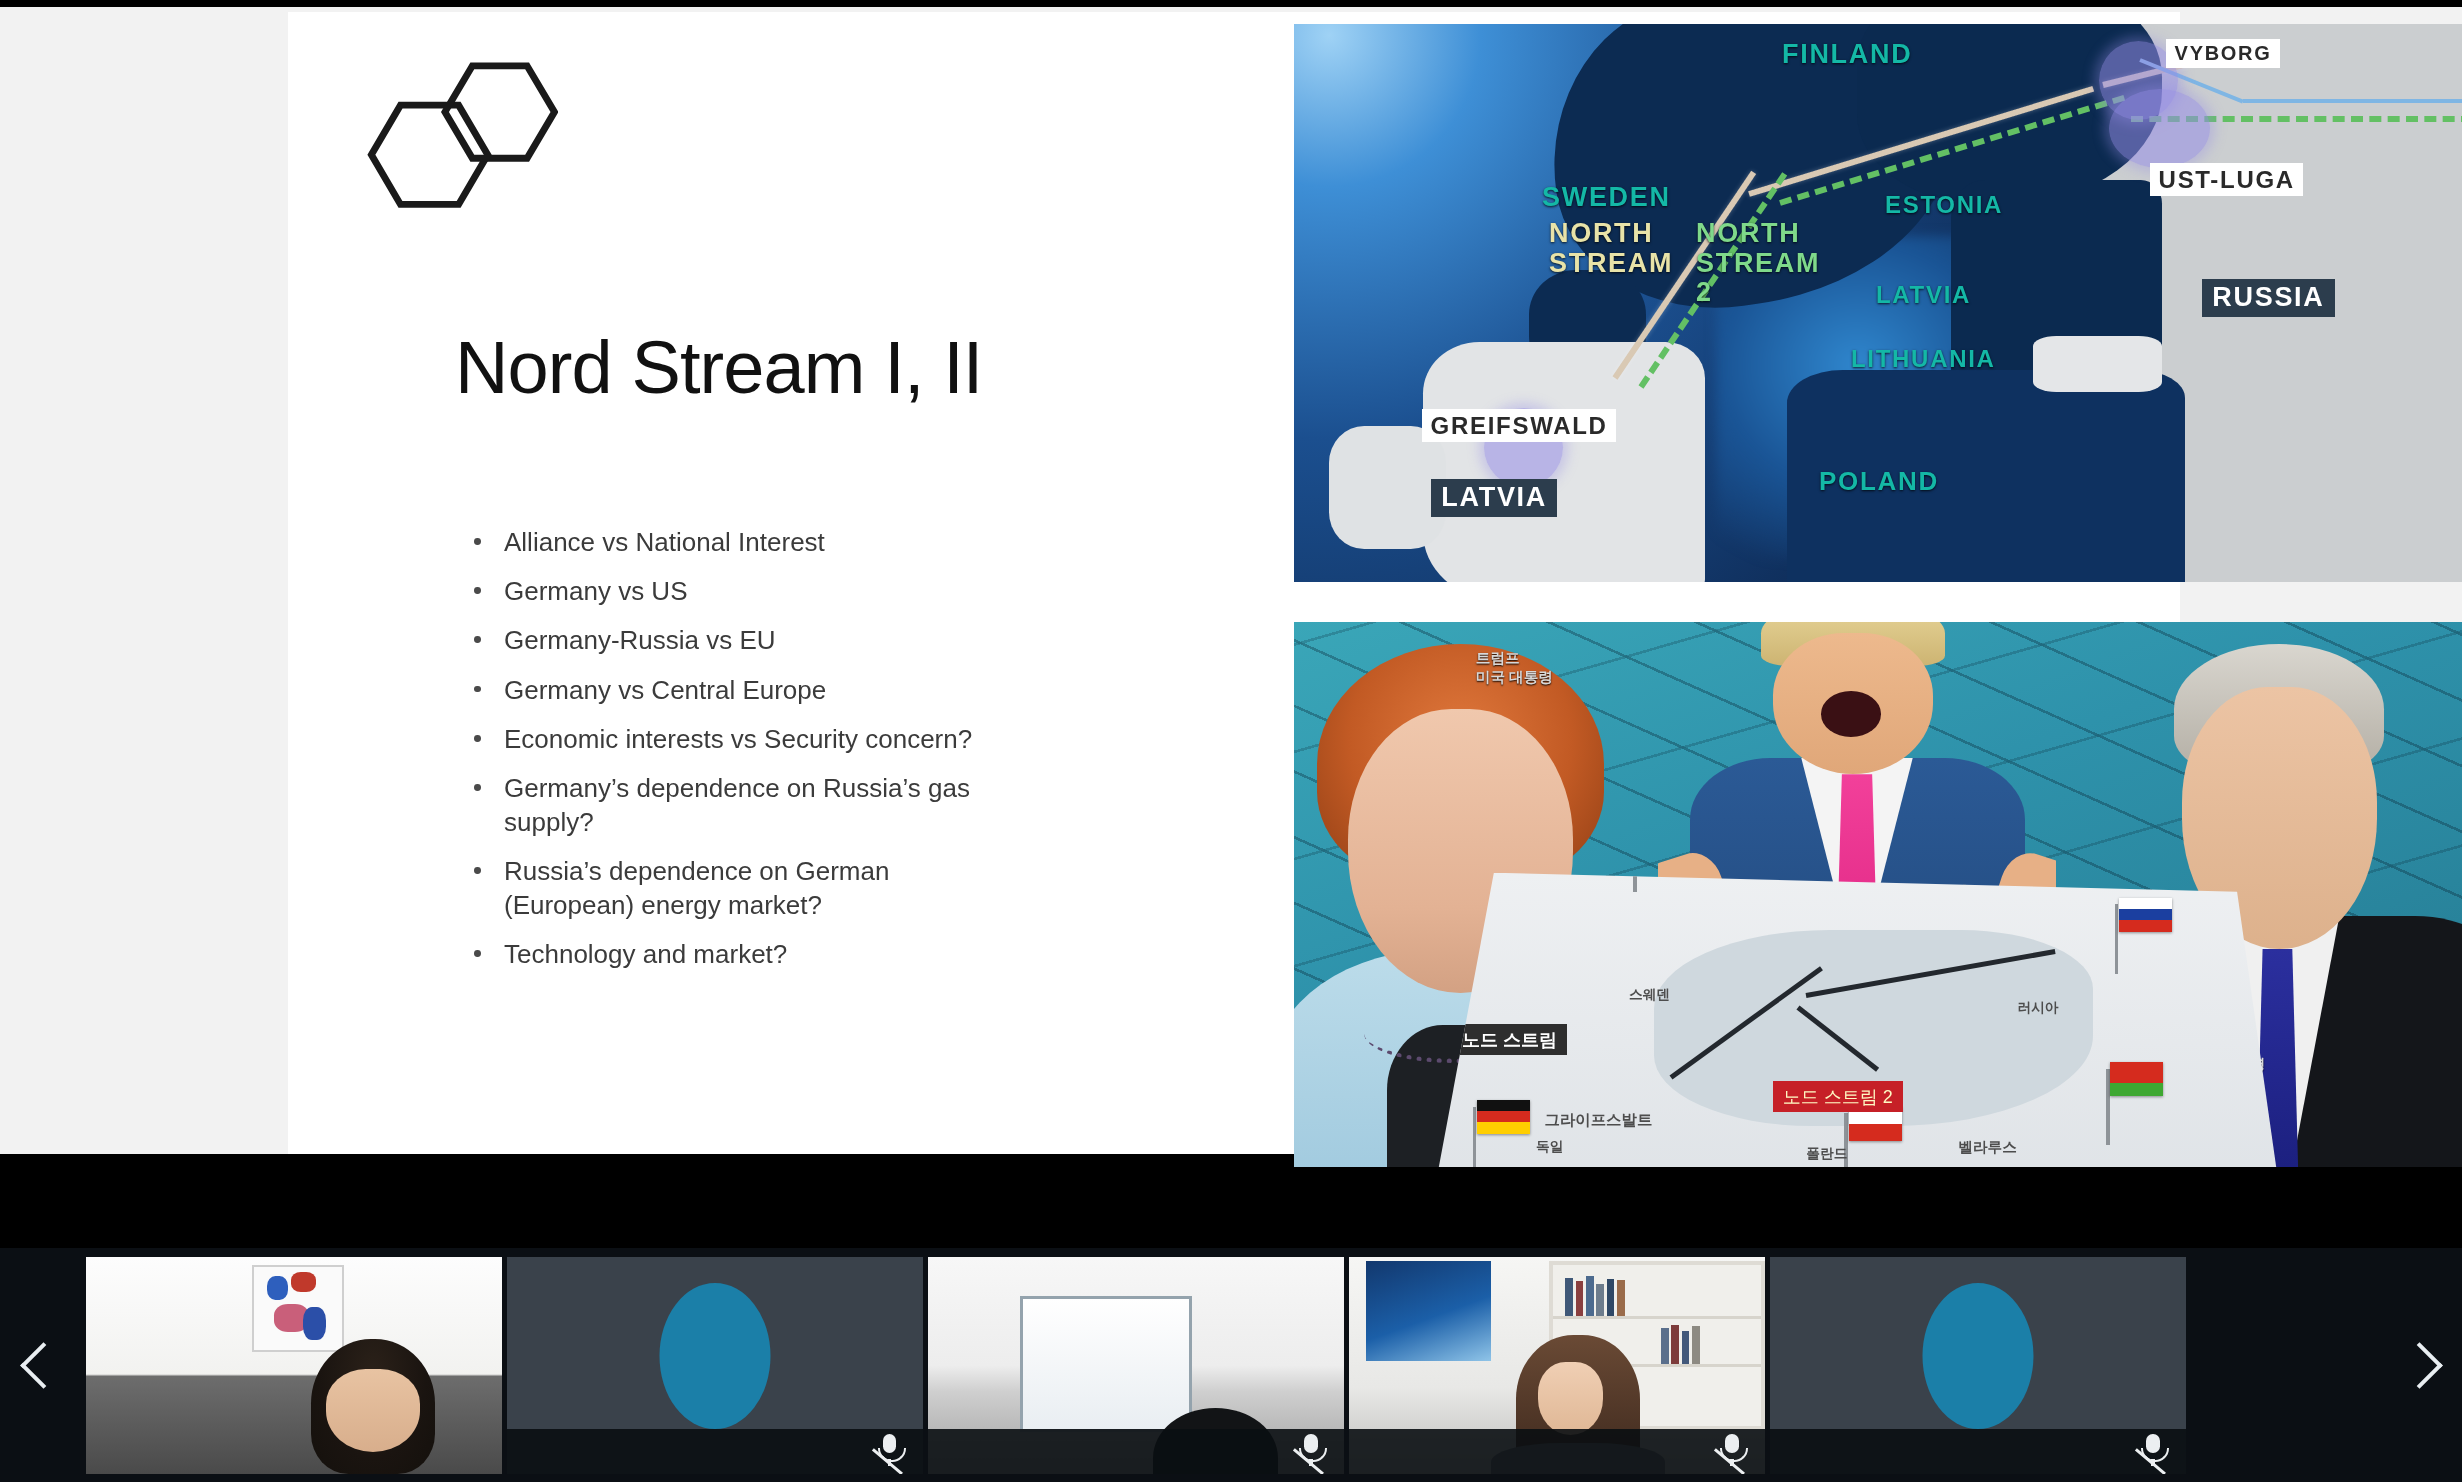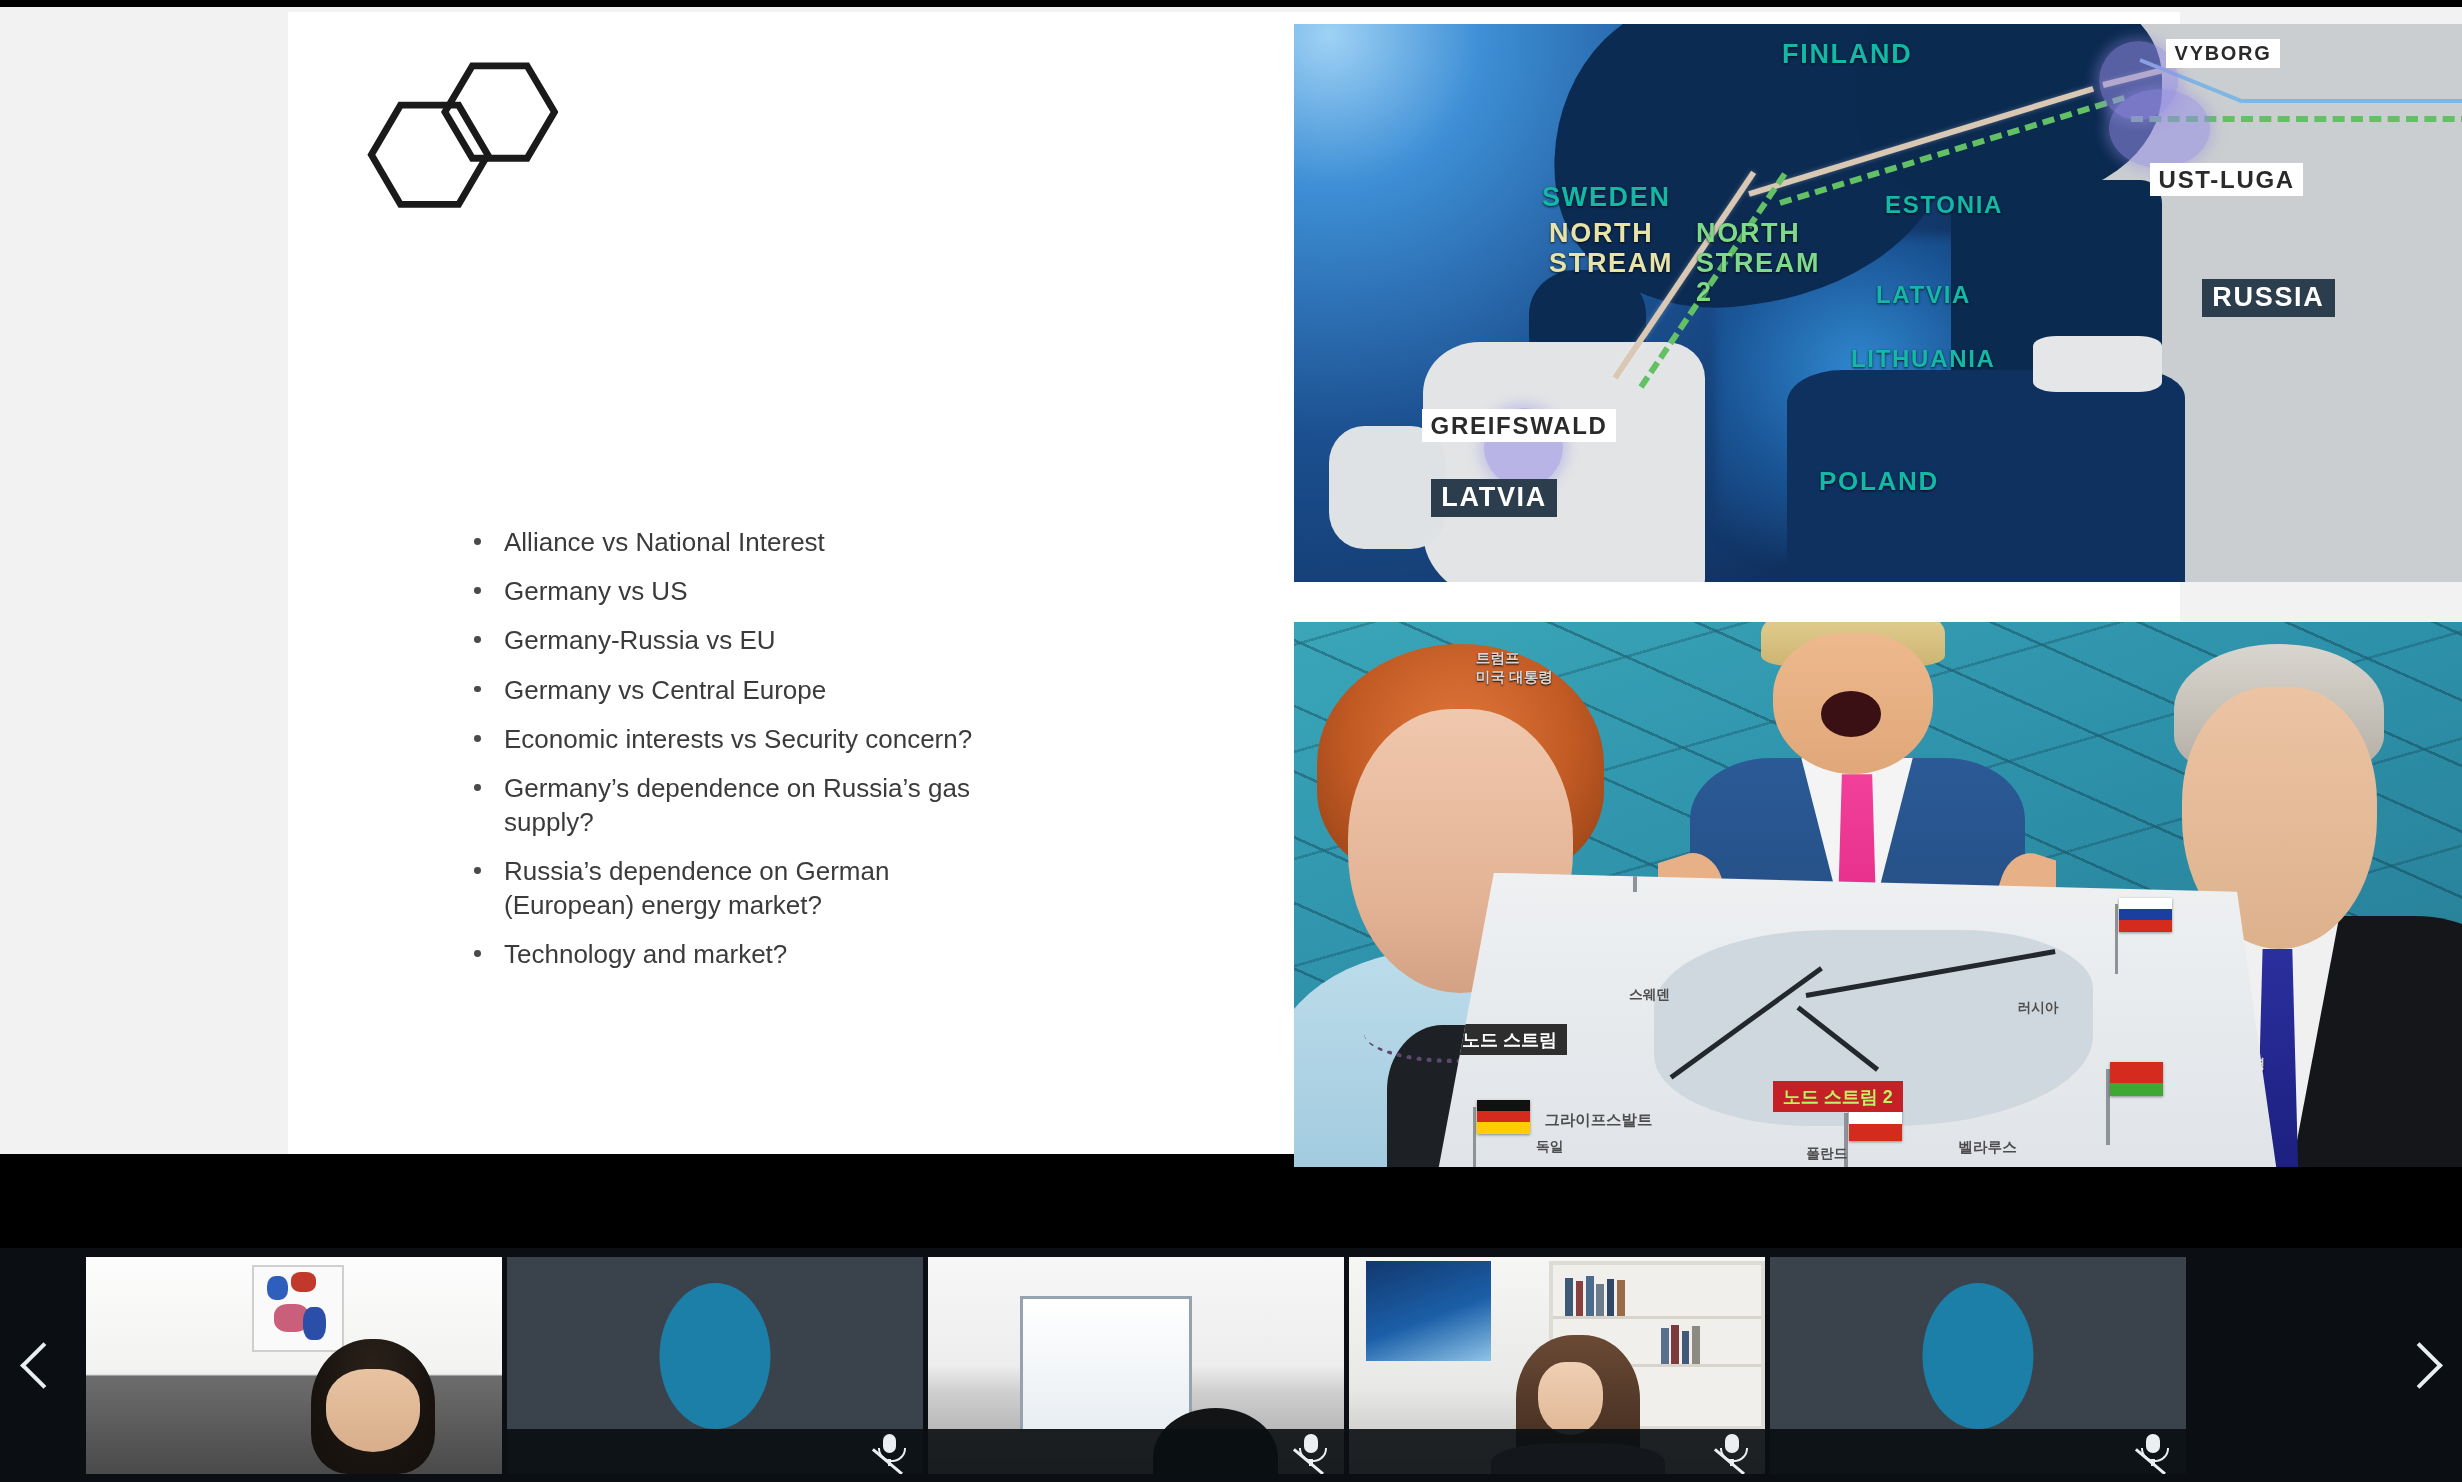--- a/index.html
+++ b/index.html
@@ -155,21 +155,21 @@
     clip-path:polygon(14% 0,86% 0,100% 100%,0 100%);}
 
   
   #board{position:absolute;left:12%;top:46%;width:72%;height:58%;
     background:linear-gradient(180deg,#eef0f2 0%,#dfe3e7 100%);
     clip-path:polygon(7% 0,95% 6%,100% 100%,0 100%);}
   #board .seashape{position:absolute;left:26%;top:18%;width:52%;height:62%;
     background:#cfd8de;border-radius:40% 30% 46% 36%;}
   .kolabel{position:absolute;color:#4d4d4d;font-weight:700;}
   .kobox-dark{position:absolute;background:#2e2e2e;color:#fff;padding:3.4px 10.3px;font-weight:800;}
-  .kobox-red{position:absolute;background:#c62027;color:#bef264;padding:3.4px 10.3px;font-weight:700;}
+  .kobox-red{position:absolute;background:#c62027;color:#fef9c3;padding:3.4px 10.3px;font-weight:400;}
   .flag{position:absolute;width:53px;height:34px;box-shadow:0 0.9px 2.6px rgba(0,0,0,.4);}
   .flagpole{position:absolute;width:3.4px;background:#8e9398;}
   .pipedark{position:absolute;border-top:5.1px solid #23282e;transform-origin:left center;}
   .cap{position:absolute;color:#d8d8d8;font-weight:700;text-shadow:0 0.9px 1.7px #000;}
 
   
   #strip{position:absolute;left:0;top:1248px;width:2462px;height:235px;background:#0b0f14;}
   #arrow-left,#arrow-right{
     position:absolute;top:0;height:235px;width:86px;background:#0b0f14;
     display:flex;align-items:center;justify-content:center;cursor:pointer;
@@ -237,20 +237,21 @@
 
   <div id="slide">
 
     <div class="hexwrap">
       <svg width="197" height="154" viewBox="0 0 230 180">
         <polygon points="12,112 46,54 114,54 148,112 114,170 46,170" fill="none" stroke="#1a1a1a" stroke-width="8"></polygon>
         <polygon points="98,62 130,8 194,8 226,62 194,116 130,116" fill="none" stroke="#1a1a1a" stroke-width="8"></polygon>
       </svg>
     </div>
 
+    <div class="slide-title">Nord Stream I, II</div>
 
     <ul class="bullets">
       <li>Alliance vs National Interest</li>
       <li>Germany vs US</li>
       <li>Germany-Russia vs EU</li>
       <li>Germany vs Central Europe</li>
       <li>Economic interests vs Security concern?</li>
       <li>Germany’s dependence on Russia’s gas supply?</li>
       <li>Russia’s dependence on German (European) energy market?</li>
       <li>Technology and market?</li>

